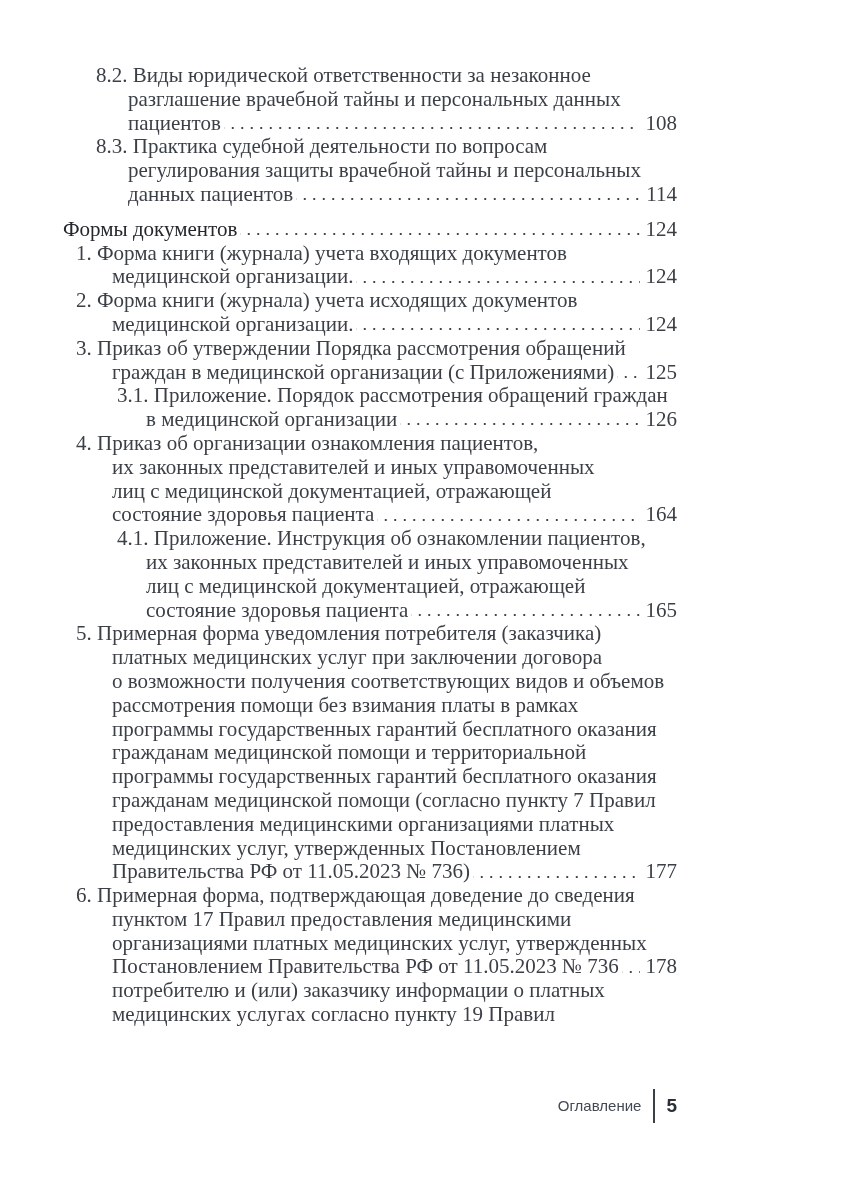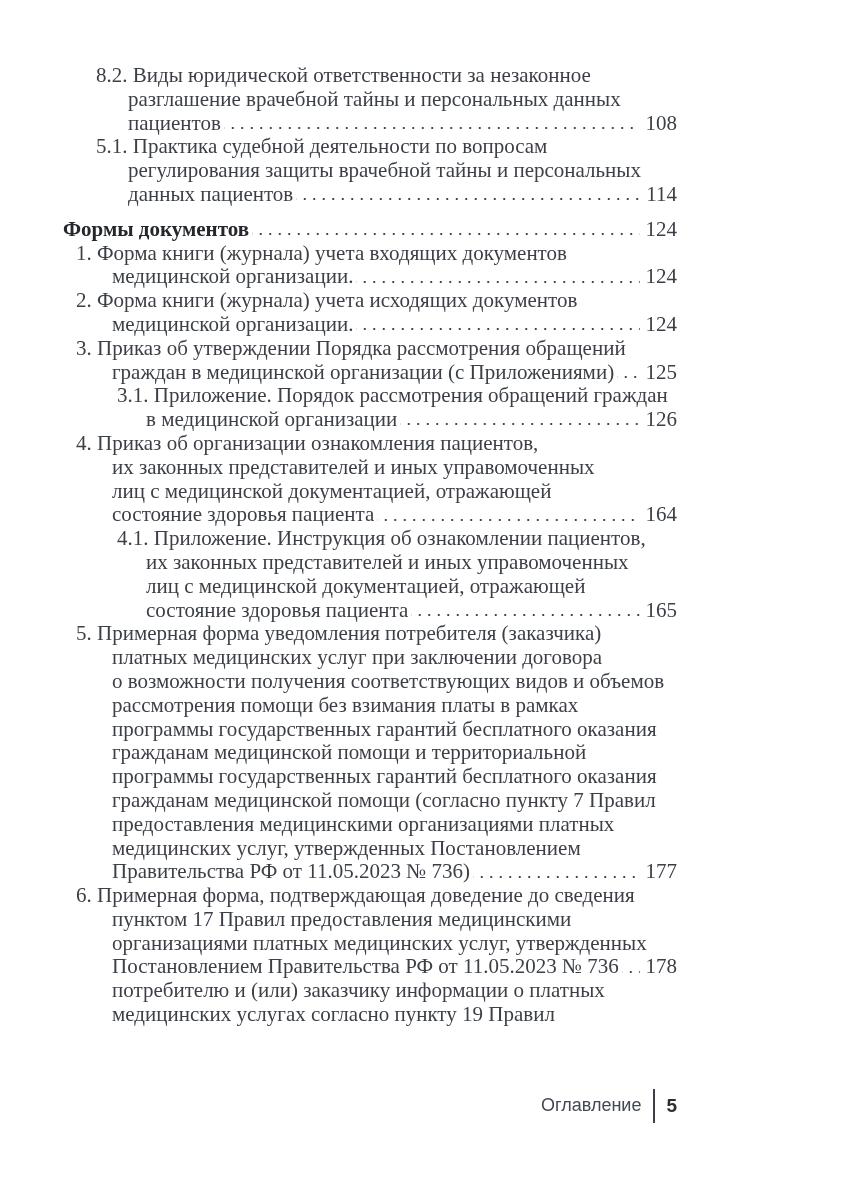--- a/index.html
+++ b/index.html
@@ -11,57 +11,57 @@
   .toc { position:absolute; top:64px; left:0; right:0; }
   .ln { margin-right:75px; }
   .sec-first { padding-left:63px; }
   .a-first { padding-left:96px; }
   .a-rest  { padding-left:128px; }
   .b-first { padding-left:76px; }
   .b-rest  { padding-left:112px; }
   .c-first { padding-left:117px; }
   .c-rest  { padding-left:146px; }
   .item-sec { margin-top:11px; }
-  .item-sec .txt { font-weight:bold; color:#24272c; }
+  .item-sec .txt { font-weight:normal; color:#24272c; }
   .last { display:flex; }
   .txt { flex:0 0 auto; white-space:nowrap; }
   .dots {
     flex:1 1 auto; margin-left:3px;
     background-image:radial-gradient(circle, #41454c 1.25px, rgba(0,0,0,0) 1.45px);
     background-size:9.5px 4px; background-repeat:repeat-x;
     background-position:left 4px bottom 5.5px;
   }
   .pg { flex:0 0 auto; margin-left:6px; }
   .footer {
     position:absolute; top:1088px; right:75px; height:36px;
     display:flex; align-items:center;
     font-family:"Liberation Sans", sans-serif; color:#434853;
   }
-  .footer-label { font-size:18px; }
+  .footer-label { font-size:15px; }
   .footer-bar { width:2px; height:34px; background:#3a3e45; margin:0 11px 0 12px; }
   .footer-pg { font-size:19px; font-weight:bold; color:#2b2f36; }
 </style>
 </head>
 <body>
 
 <div class="page">
   <div class="toc">
 
     <div class="item">
       <div class="ln a-first">8.2. Виды юридической ответственности за незаконное</div>
       <div class="ln a-rest">разглашение врачебной тайны и персональных данных</div>
       <div class="ln a-rest last">
         <span class="txt">пациентов</span>
         <span class="dots"></span>
         <span class="pg">108</span>
       </div>
     </div>
 
     <div class="item">
-      <div class="ln a-first">5.1. Практика судебной деятельности по вопросам</div>
+      <div class="ln a-first">8.3. Практика судебной деятельности по вопросам</div>
       <div class="ln a-rest">регулирования защиты врачебной тайны и персональных</div>
       <div class="ln a-rest last">
         <span class="txt">данных пациентов</span>
         <span class="dots"></span>
         <span class="pg">114</span>
       </div>
     </div>
 
     <div class="item item-sec">
       <div class="ln sec-first last">

